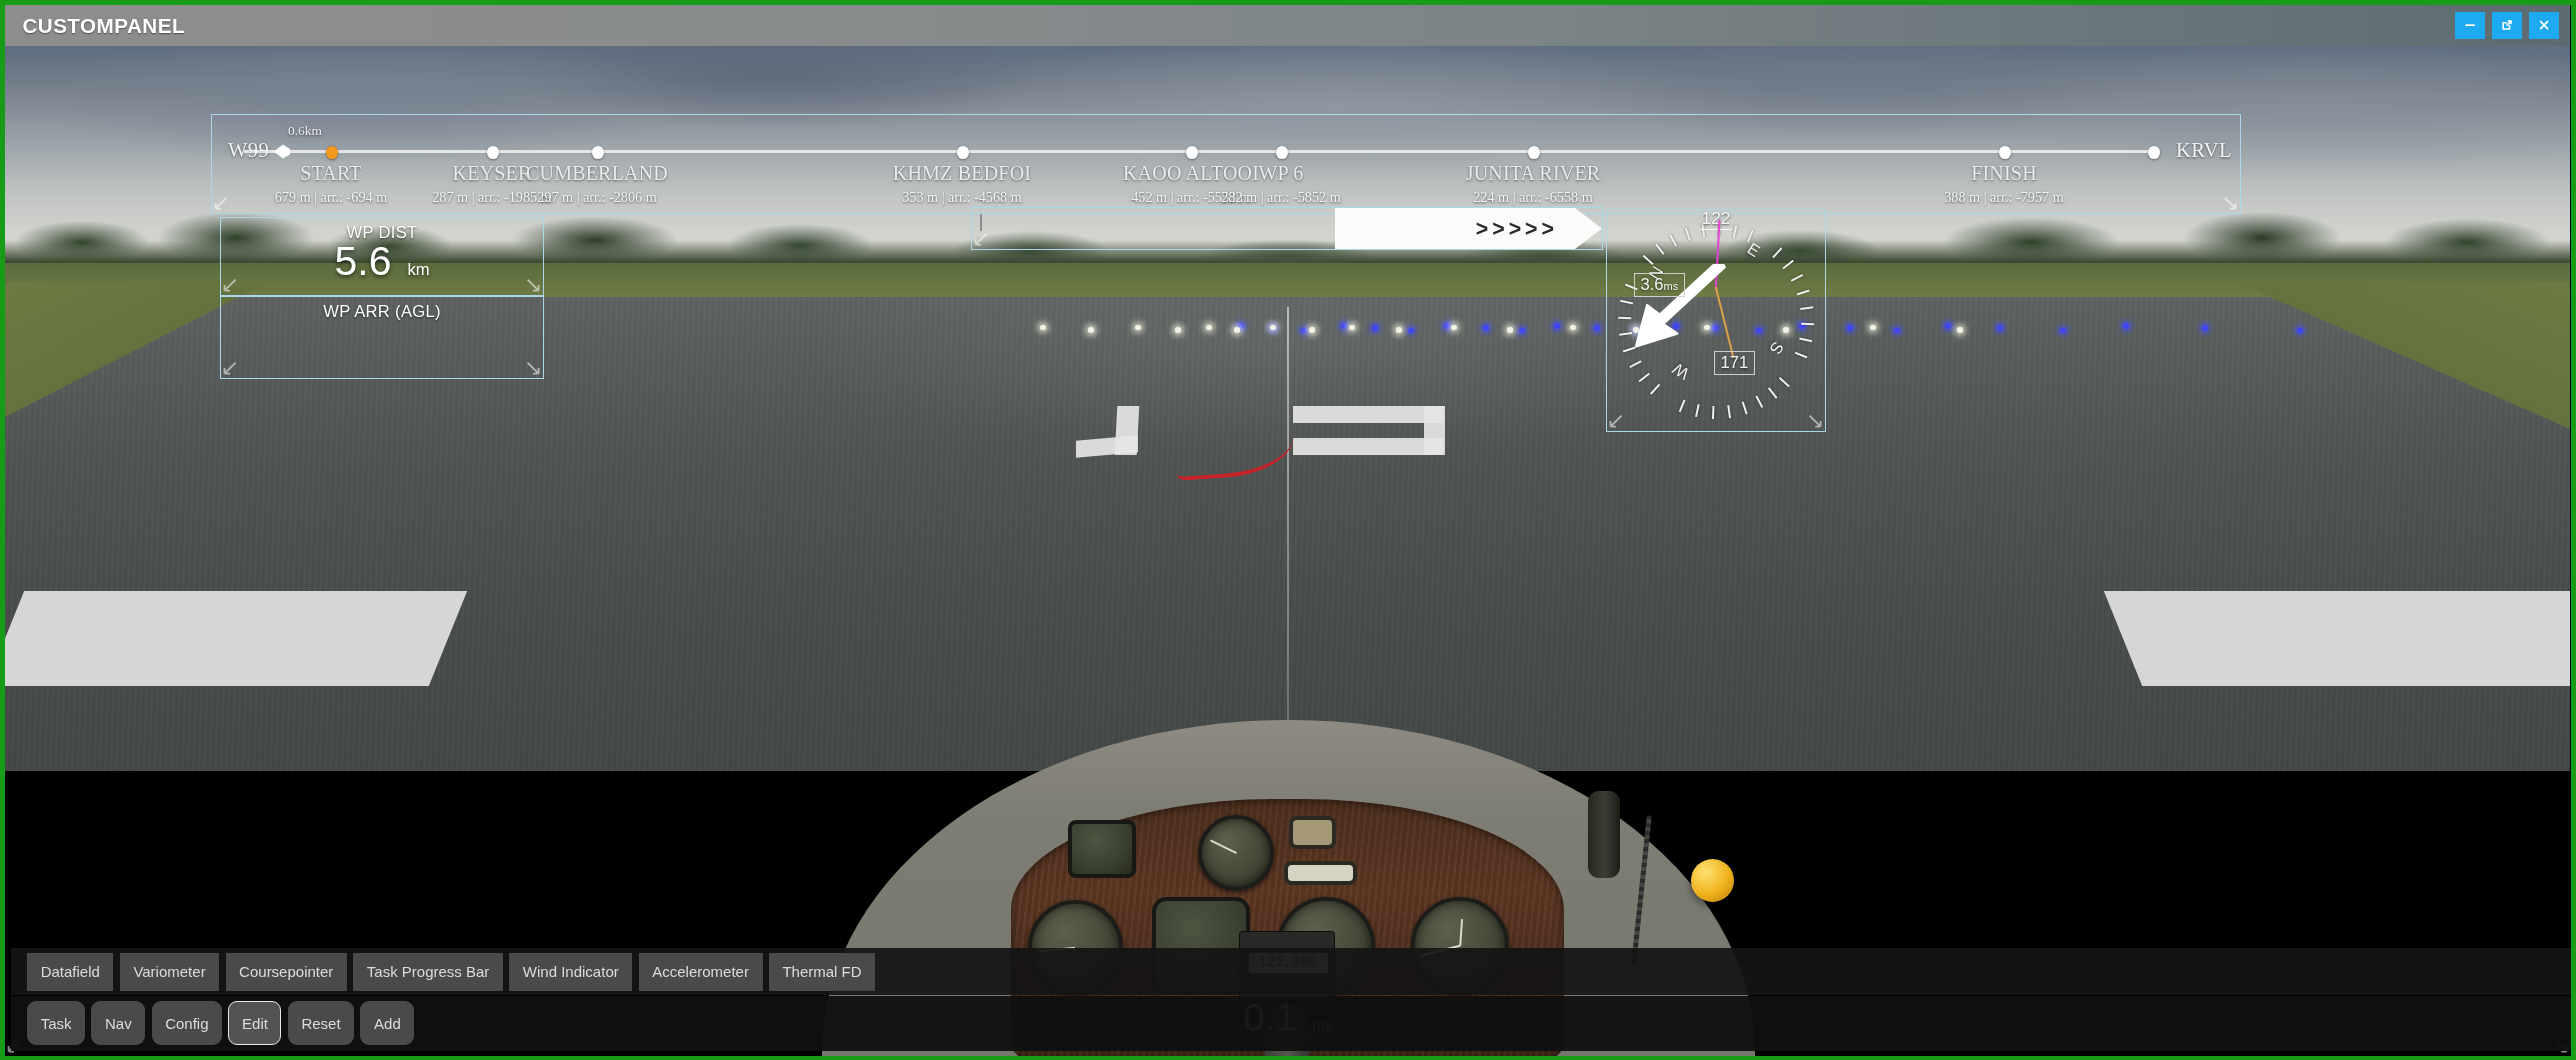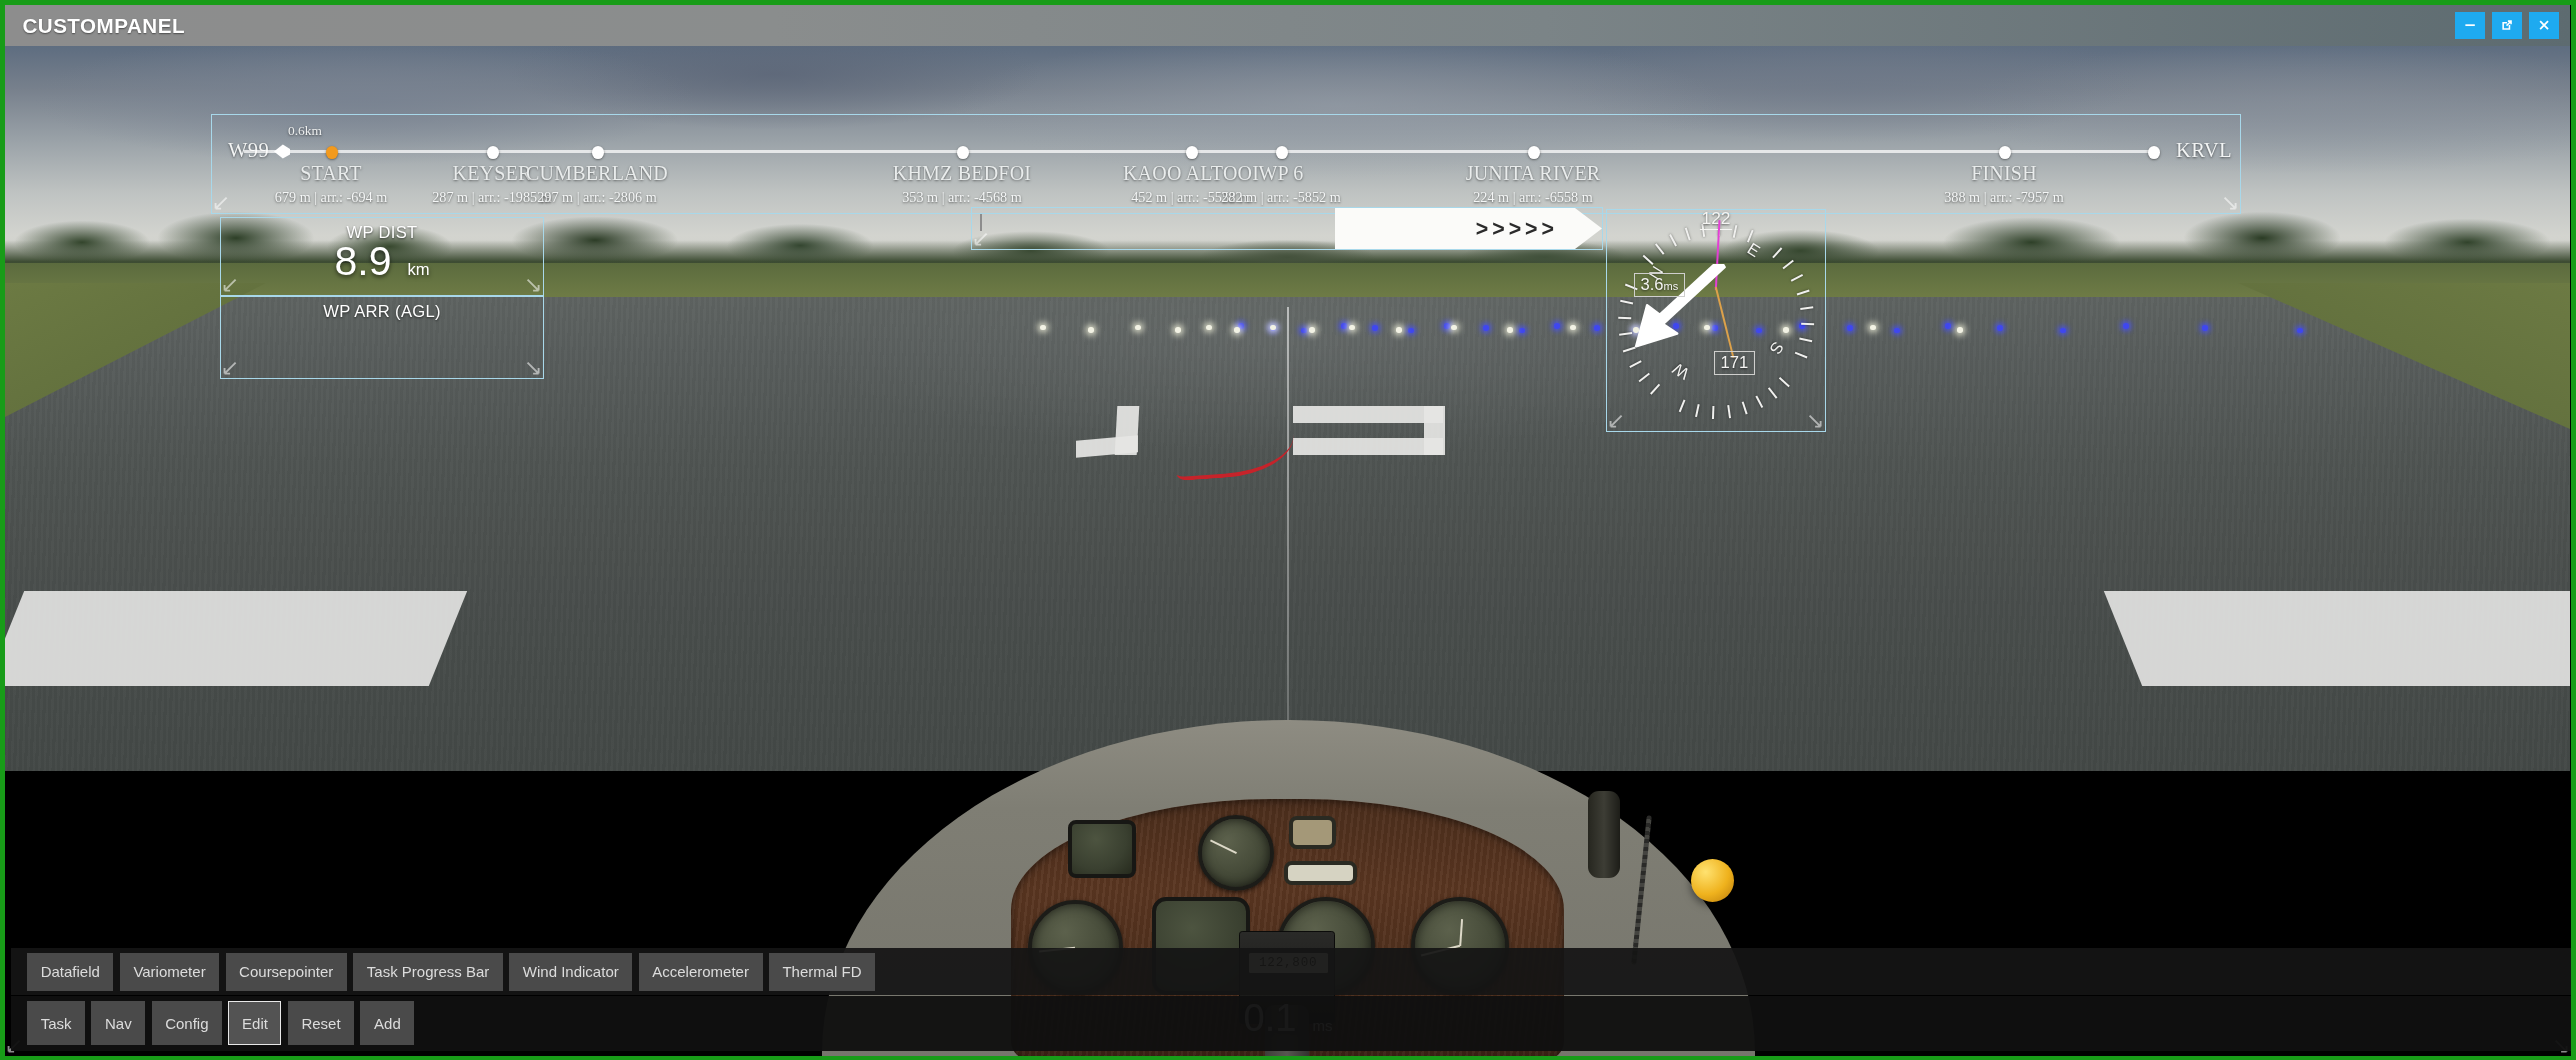--- a/index.html
+++ b/index.html
@@ -374,21 +374,21 @@
     background: #4a4a4a;
     color: #dcdcdc;
     font-size: 15px;
     padding: 8px 12.6px;
     min-height: 38px;
     display: flex; align-items: center; justify-content: center;
     cursor: pointer;
     border: 0.8px solid transparent;
     white-space: nowrap;
   }
-  #toolbar-actions .tb-btn { min-height: 44px; }
+  #toolbar-actions .tb-btn { min-height: 44px; border-radius: 9px; }
   .tb-btn.active { border: 1.6px solid #e8e8e8; background: #535353; }
 </style>
 </head>
 <body>
 
 <div id="root">
 
   <div id="titlebar">
     <div id="app-title">CUSTOMPANEL</div>
     <div id="win-buttons">
@@ -569,21 +569,21 @@
     <div class="resize-h br">
       <svg width="14.2" height="14.2" viewBox="0 0 18 18">
           <path d="M16 16 L2 2 M16 16 L16 9 M16 16 L9 16" stroke="#fff" stroke-width="2.4" fill="none"></path>
         </svg>
     </div>
   </div>
 
   <div class="widget datafield" id="df-wpdist">
     <div class="df-label">WP DIST</div>
     <div class="df-value">
-      <span>8.9</span><span class="df-unit">km</span>
+      <span>5.6</span><span class="df-unit">km</span>
     </div>
     <div class="resize-h bl">
       <svg width="14.2" height="14.2" viewBox="0 0 18 18">
           <path d="M2 16 L16 2 M2 16 L2 9 M2 16 L9 16" stroke="#fff" stroke-width="2.4" fill="none"></path>
         </svg>
     </div>
     <div class="resize-h br">
       <svg width="14.2" height="14.2" viewBox="0 0 18 18">
           <path d="M16 16 L2 2 M16 16 L16 9 M16 16 L9 16" stroke="#fff" stroke-width="2.4" fill="none"></path>
         </svg>

